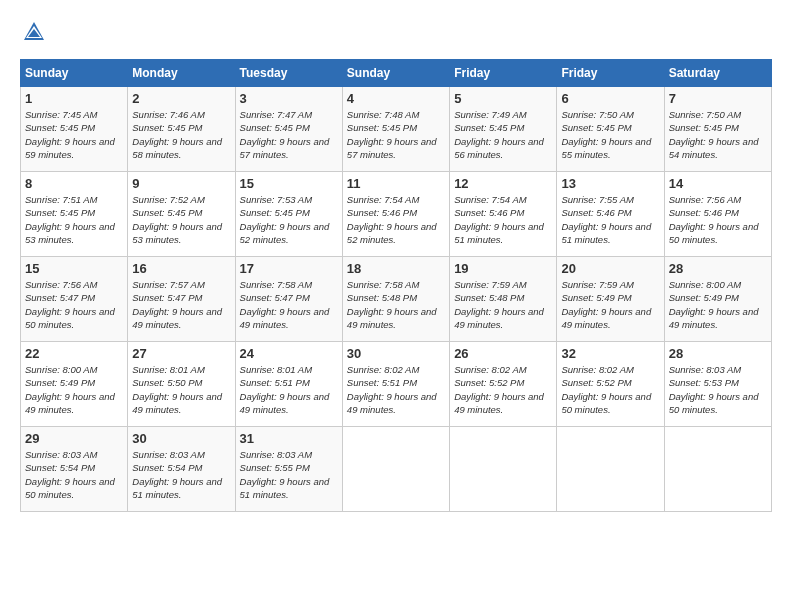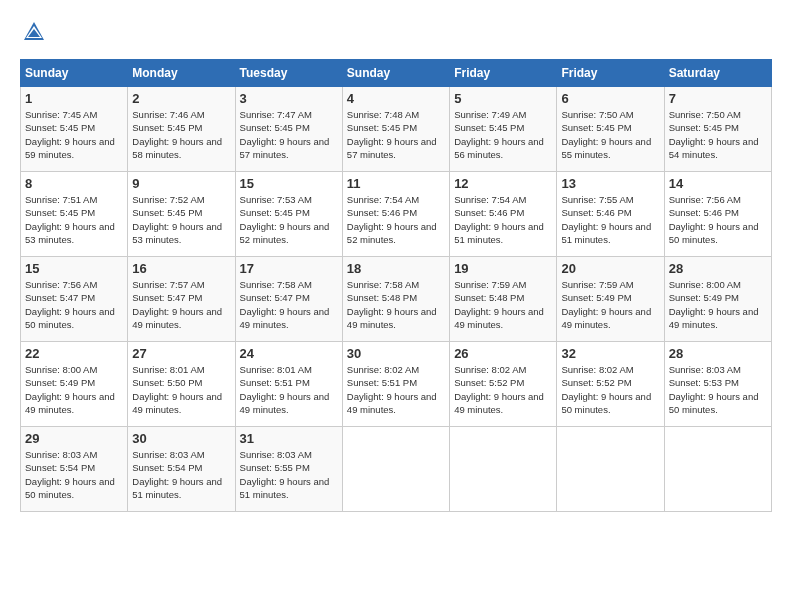--- a/index.html
+++ b/index.html
@@ -78,20 +78,21 @@
       font-size: 13px;
       font-weight: bold;
       color: #333;
       display: block;
       margin-bottom: 2px;
     }
     .day-info {
       font-size: 9.5px;
       color: #333;
       line-height: 1.4;
+      font-style: italic;
     }
     .empty-cell {
       background: #fff !important;
     }
   </style>
 </head>
 <body>
 
 <div class="header">
   <div class="logo">

